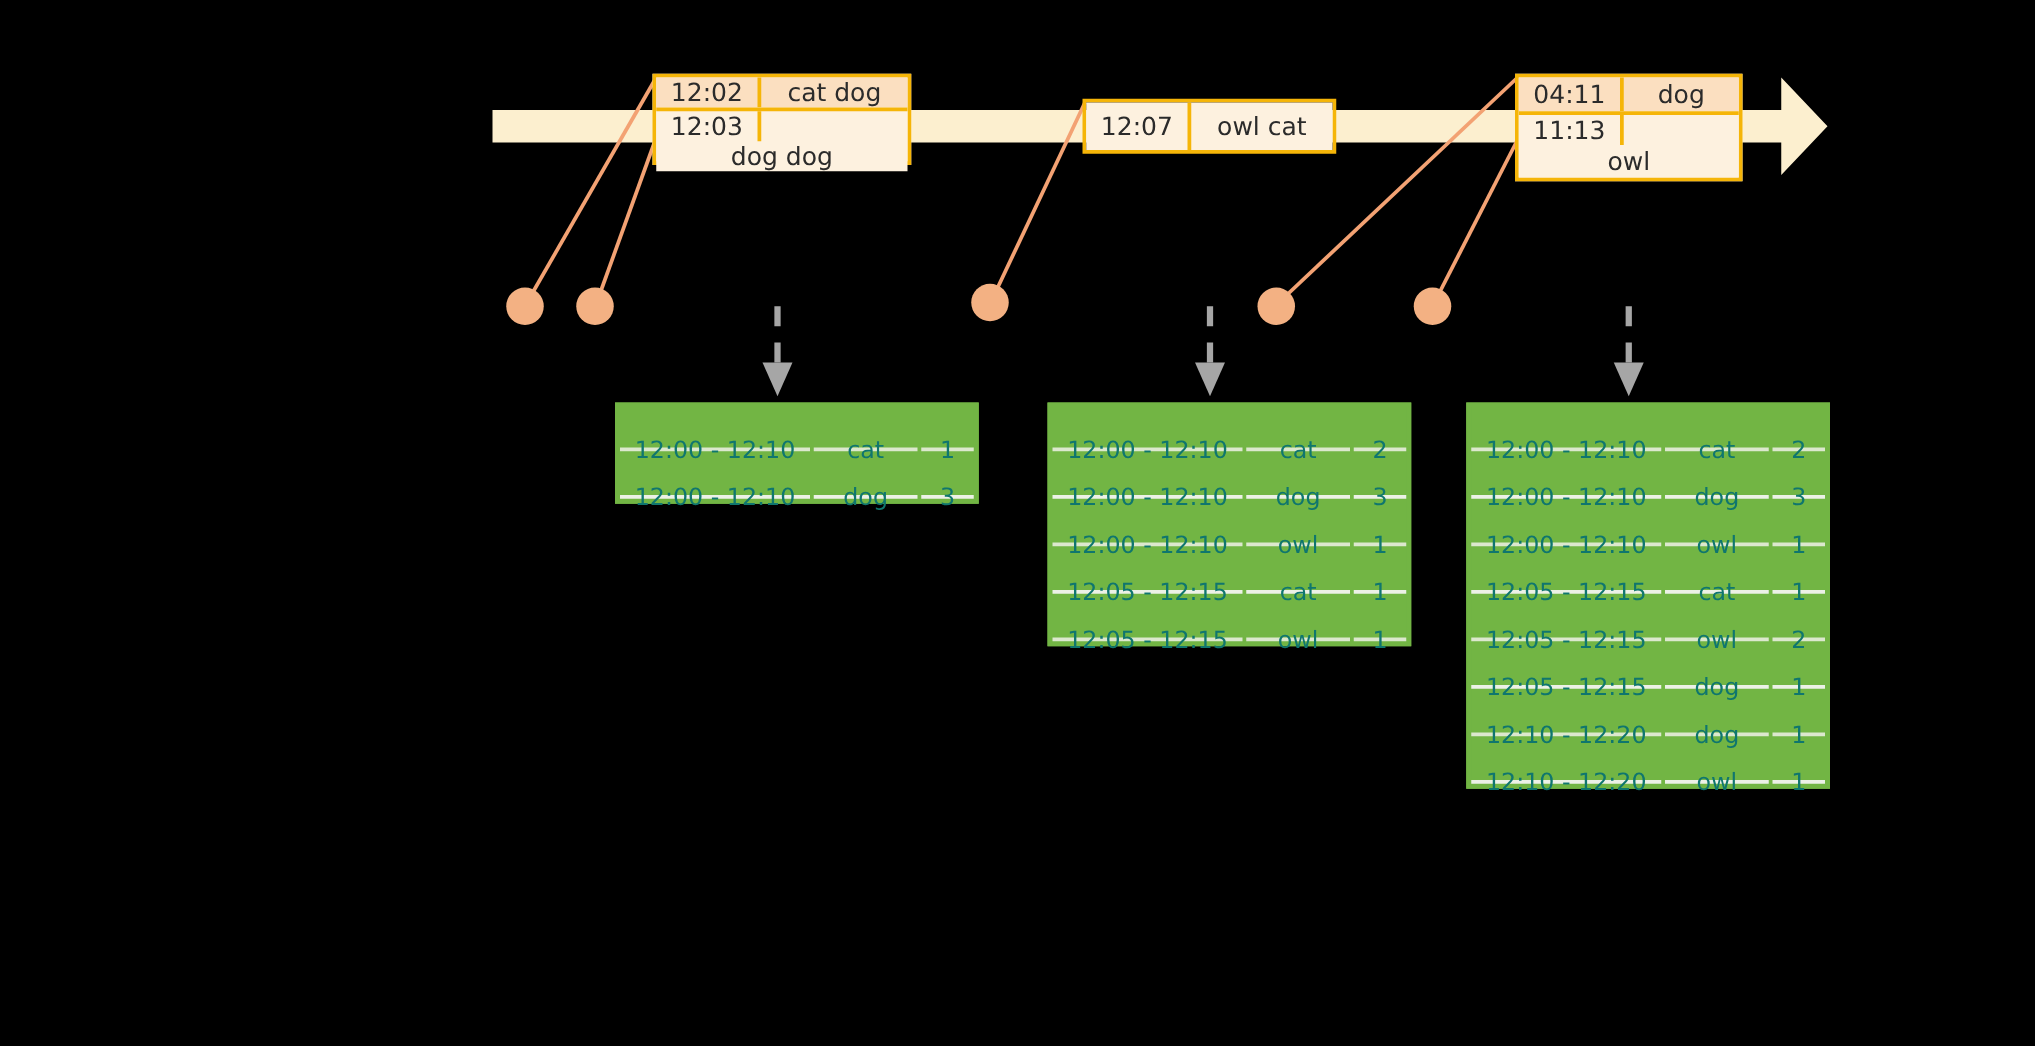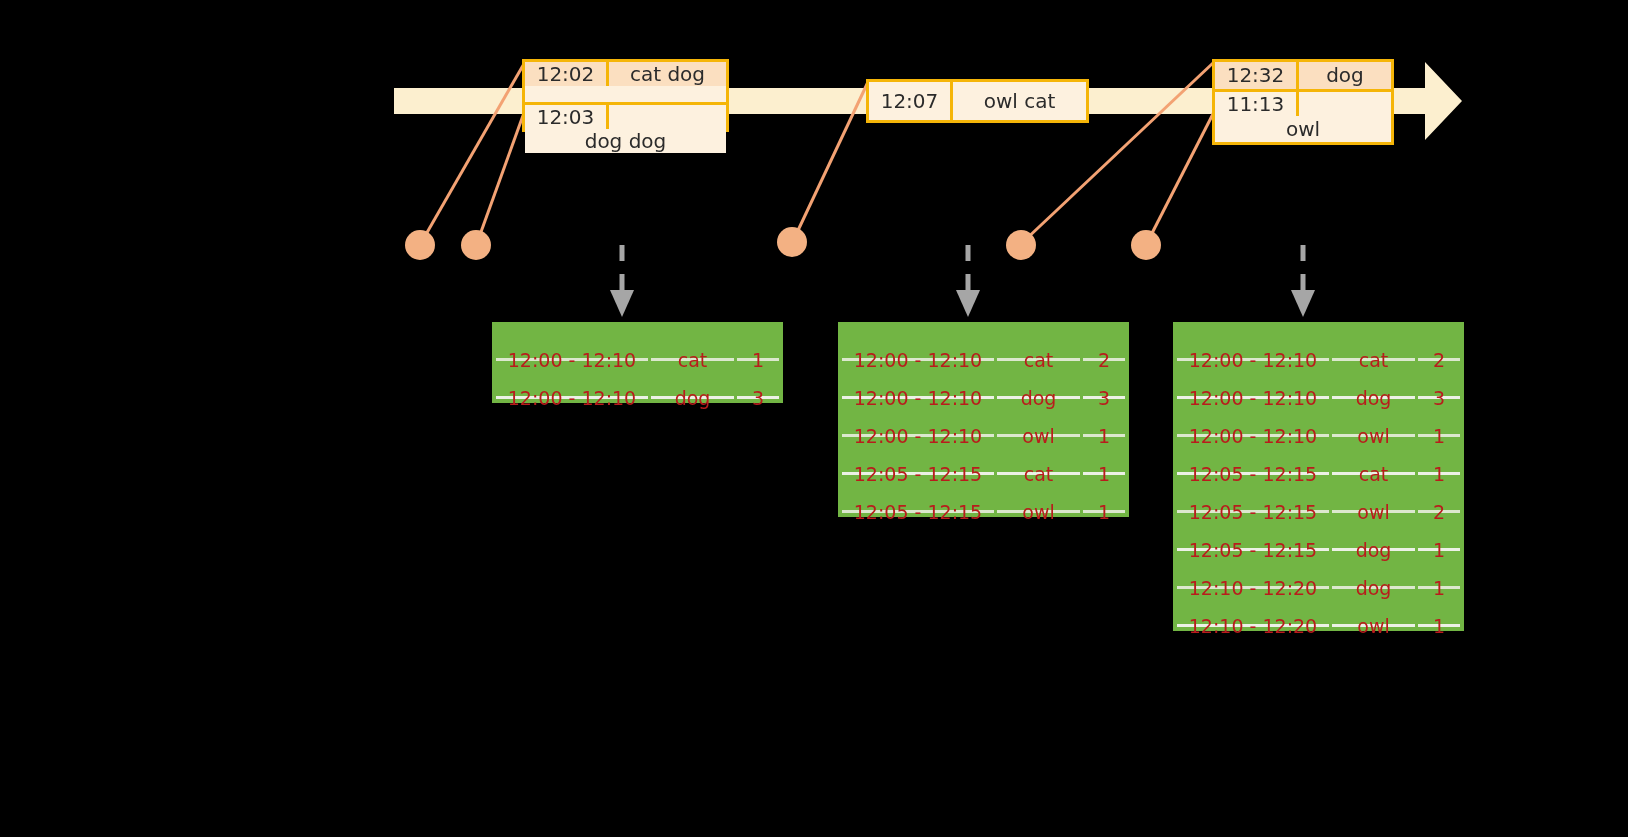--- a/index.html
+++ b/index.html
@@ -79,21 +79,21 @@
   .rt-row {
     display: flex;
     height: 35px;
     gap: 3px;
   }
   .rt-cell {
     display: flex;
     align-items: center;
     justify-content: center;
     font-size: 19px;
-    color: #b91c1c;
+    color: #0f766e;
     box-sizing: border-box;
     white-space: nowrap;
     margin-top: 32px;
   }
   .rt-row.shade .rt-cell { background: #DCE8CE; }
   .rt-row.plain .rt-cell { background: #ECF1E6; }
   .rt-win { width: 152px; }
   .rt-key { width: 83px; }
   .rt-cnt { width: 42px; }
 </style>
@@ -133,41 +133,41 @@
         <line x1="968" y1="245" x2="968" y2="292" stroke-dasharray="16 13"></line>
         <path d="M 956 290 L 980 290 L 968 317 Z" stroke="none"></path>
       </g>
       <g>
         <line x1="1303" y1="245" x2="1303" y2="292" stroke-dasharray="16 13"></line>
         <path d="M 1291 290 L 1315 290 L 1303 317 Z" stroke="none"></path>
       </g>
     </g>
   </svg>
 
-  <div class="event-box" style="left:522px; top:59px; width:207px; height:73px;gap:16px;">
+  <div class="event-box" style="left:522px; top:59px; width:207px; height:73px;">
     <div class="event-row shade">
       <div class="ev-time">12:02</div>
       <div class="ev-words">cat dog</div>
     </div>
     <div class="event-row plain">
       <div class="ev-time">12:03</div>
       <div class="ev-words">dog dog</div>
     </div>
   </div>
 
-  <div class="event-box" style="left:866px; top:79px; width:223px; height:44px;">
+  <div class="event-box" style="left:866px; top:79px; width:203px; height:44px;">
     <div class="event-row plain">
       <div class="ev-time">12:07</div>
       <div class="ev-words">owl cat</div>
     </div>
   </div>
 
   <div class="event-box" style="left:1212px; top:59px; width:182px; height:86px;">
     <div class="event-row shade">
-      <div class="ev-time">12:32</div>
+      <div class="ev-time">04:11</div>
       <div class="ev-words">dog</div>
     </div>
     <div class="event-row plain">
       <div class="ev-time">11:13</div>
       <div class="ev-words">owl</div>
     </div>
   </div>
 
   <div class="result-table" id="result-table-1" style="left:492px; top:322px;">
       <div class="rt-row shade">

